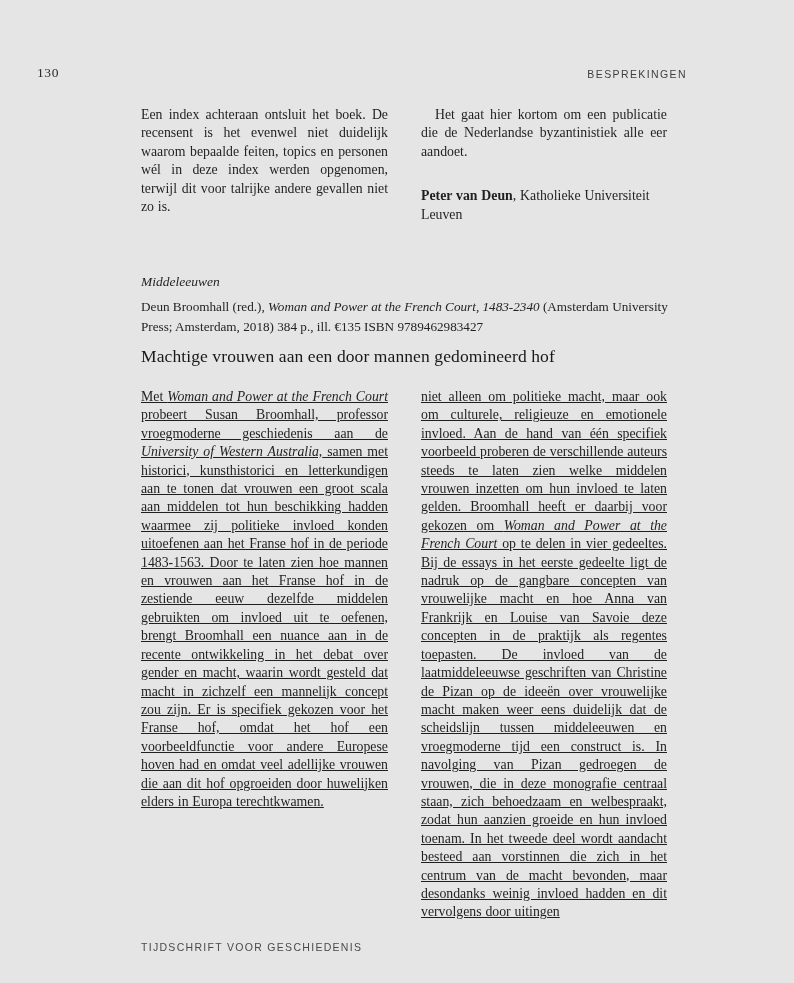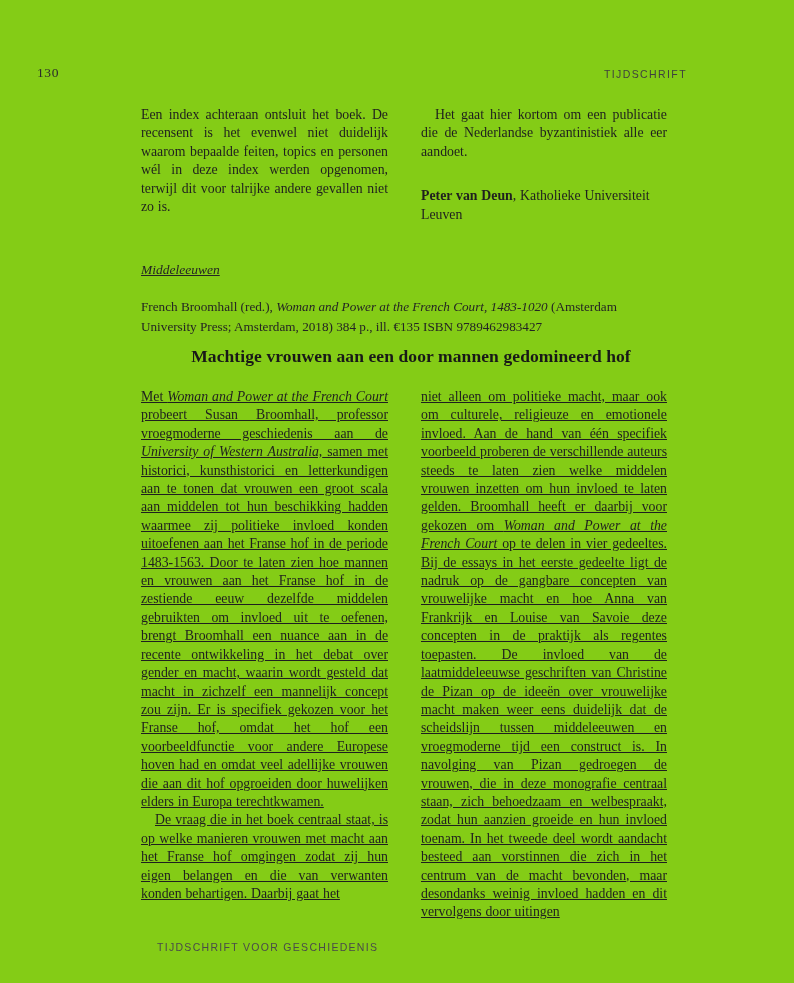--- a/index.html
+++ b/index.html
@@ -1,21 +1,21 @@
 <!DOCTYPE html>
 <html lang="nl"><head>
 <meta charset="utf-8">
 <title>Tijdschrift voor Geschiedenis — p. 130</title>
 <style>
   html, body { margin: 0; padding: 0; background: #ffffff; }
   .page {
     position: relative;
     width: 794px;
     height: 983px;
-    background: #84cc16;
+    background: #e5e5e5;
     overflow: hidden;
     font-family: "Liberation Serif", serif;
     color: #1f1f1f;
   }
   
   .page-num {
     position: absolute;
     left: 37px; top: 65px;
     font-size: 13.5px;
     letter-spacing: 0.6px;
@@ -40,86 +40,82 @@
   .col p { margin: 0; }
   .top-left  { left: 141px; top: 106px; width: 247px; }
   .top-right { left: 421px; top: 106px; width: 246px; }
   .par.indent, p.indent { text-indent: 14px; }
   .signature { margin-top: 26px !important; text-align: left; }
   .bd { font-weight: bold; }
   .it { font-style: italic; }
   
   .section-label {
     position: absolute;
-    left: 141px; top: 262px;
+    left: 141px; top: 274px;
     font-style: italic;
     font-size: 13.5px;
     color: #242424;
-    text-decoration: underline;
   }
   .bibliography {
     position: absolute;
     left: 141px; top: 297px;
     width: 530px;
     font-size: 13.2px;
     line-height: 19.5px;
     color: #242424;
   }
   .review-title {
     position: absolute;
     left: 141px; top: 346px;
     width: 540px;
     margin: 0;
     font-size: 17.5px;
-    font-weight: bold;
+    font-weight: normal;
     letter-spacing: 0.1px;
     color: #181818;
-    text-align: center;
   }
   
   .body-left  { left: 141px; top: 388px; width: 247px; text-decoration: underline; }
   .body-right { left: 421px; top: 388px; width: 246px; text-decoration: underline; }
   
   .footer {
     position: absolute;
     left: 141px; top: 941px;
     font-family: "Liberation Sans", sans-serif;
     font-size: 10.5px;
     letter-spacing: 1.3px;
     color: #4a4a4a;
-    margin-left: 16px;
   }
 </style>
 </head>
 <body>
 
 <div class="page">
 
   <span class="page-num">130</span>
 
-  <span class="running-title">TIJDSCHRIFT</span>
+  <span class="running-title">BESPREKINGEN</span>
 
   <div class="col top-right">
     <p class="par indent">Het gaat hier kortom om een publicatie die de Nederlandse byzantinistiek alle eer aandoet.</p>
     <p class="signature"><span class="bd">Peter van Deun</span><span>, Katholieke Universiteit Leuven</span></p>
   </div>
 
   <div class="col top-left">
     <p class="par">Een index achteraan ontsluit het boek. De recensent is het evenwel niet duidelijk waarom bepaalde feiten, topics en personen wél in deze index werden opgenomen, terwijl dit voor talrijke andere gevallen niet zo is.</p>
   </div>
 
   <div class="section-label">Middeleeuwen</div>
 
-  <div class="bibliography"><span>French Broomhall (red.), </span><span class="it">Woman and Power at the French Court, 1483-1020</span><span> (Amsterdam University Press; Amsterdam, 2018) 384 p., ill. €135 ISBN 9789462983427</span></div>
+  <div class="bibliography"><span>Deun Broomhall (red.), </span><span class="it">Woman and Power at the French Court, 1483-2340</span><span> (Amsterdam University Press; Amsterdam, 2018) 384 p., ill. €135 ISBN 9789462983427</span></div>
 
   <h1 class="review-title">Machtige vrouwen aan een door mannen gedomineerd hof</h1>
 
   <div class="col body-left">
       <p class="par"><span>Met </span><span class="it">Woman and Power at the French Court</span><span> probeert Susan Broomhall, professor vroegmoderne geschiedenis aan de </span><span class="it">University of Western Australia,</span><span> samen met historici, kunsthistorici en letterkundigen aan te tonen dat vrouwen een groot scala aan middelen tot hun beschikking hadden waarmee zij politieke invloed konden uitoefenen aan het Franse hof in de periode 1483-1563. Door te laten zien hoe mannen en vrouwen aan het Franse hof in de zestiende eeuw dezelfde middelen gebruikten om invloed uit te oefenen, brengt Broomhall een nuance aan in de recente ontwikkeling in het debat over gender en macht, waarin wordt gesteld dat macht in zichzelf een mannelijk concept zou zijn. Er is specifiek gekozen voor het Franse hof, omdat het hof een voorbeeldfunctie voor andere Europese hoven had en omdat veel adellijke vrouwen die aan dit hof opgroeiden door huwelijken elders in Europa terechtkwamen.</span></p>
-      <p class="par indent"><span>De vraag die in het boek centraal staat, is op welke manieren vrouwen met macht aan het Franse hof omgingen zodat zij hun eigen belangen en die van verwanten konden behartigen. Daarbij gaat het</span></p>
     </div>
 
   <div class="col body-right">
       <p class="par"><span>niet alleen om politieke macht, maar ook om culturele, religieuze en emotionele invloed. Aan de hand van één specifiek voorbeeld proberen de verschillende auteurs steeds te laten zien welke middelen vrouwen inzetten om hun invloed te laten gelden. Broomhall heeft er daarbij voor gekozen om </span><span class="it">Woman and Power at the French Court</span><span> op te delen in vier gedeeltes. Bij de essays in het eerste gedeelte ligt de nadruk op de gangbare concepten van vrouwelijke macht en hoe Anna van Frankrijk en Louise van Savoie deze concepten in de praktijk als regentes toepasten. De invloed van de laatmiddeleeuwse geschriften van Christine de Pizan op de ideeën over vrouwelijke macht maken weer eens duidelijk dat de scheidslijn tussen middeleeuwen en vroegmoderne tijd een construct is. In navolging van Pizan gedroegen de vrouwen, die in deze monografie centraal staan, zich behoedzaam en welbespraakt, zodat hun aanzien groeide en hun invloed toenam. In het tweede deel wordt aandacht besteed aan vorstinnen die zich in het centrum van de macht bevonden, maar desondanks weinig invloed hadden en dit vervolgens door uitingen</span></p>
     </div>
 
   <div class="footer">TIJDSCHRIFT VOOR GESCHIEDENIS</div>
 
 </div>
 

